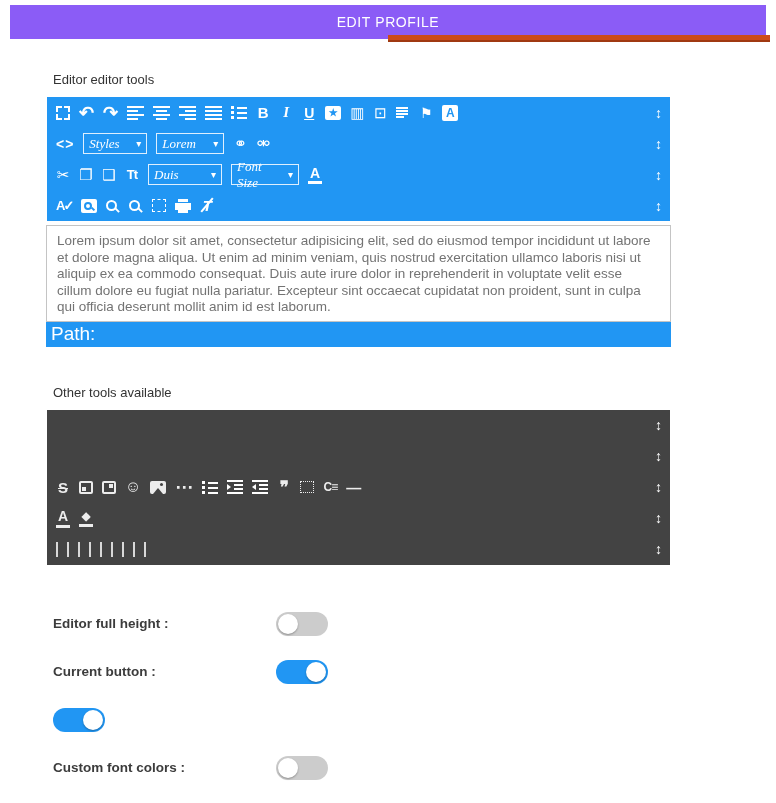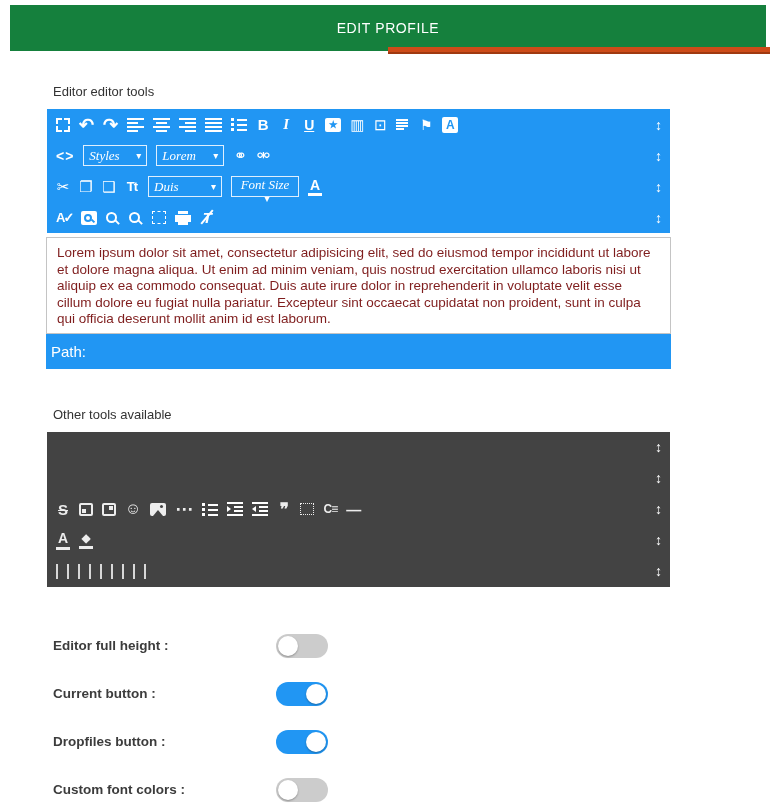--- a/index.html
+++ b/index.html
@@ -1,21 +1,21 @@
 <!DOCTYPE html>
 <html><head>
 <meta charset="utf-8">
 <style>
   html,body{margin:0;padding:0;}
   body{width:776px;height:803px;overflow:hidden;background:#fff;
        font-family:"Liberation Sans",sans-serif;-webkit-font-smoothing:antialiased;}
   *{box-sizing:border-box;}
 
   
-  .tabbar{margin:5px 10px 0;height:46px;background:#15803d;display:flex;position:relative;}
+  .tabbar{margin:5px 10px 0;height:34px;background:#8b5cf6;display:flex;position:relative;}
   .tab{flex:1;display:flex;align-items:center;justify-content:center;color:#fff;
        font-size:14px;letter-spacing:.6px;cursor:pointer;}
   .ink-bar{position:absolute;left:50%;right:-4px;bottom:-3px;height:7px;
            background:#cd4b19;border-bottom:2px solid #a03911;}
 
   
   .section-label{margin:33px 0 10px 53px;font-size:13px;color:#333;}
   .section-label.other{margin-top:38px;}
 
   
@@ -111,28 +111,28 @@
     background:#fff;transform:rotate(40deg);}
   .icon-separator{width:2px;min-width:2px;height:15px;background:#d8d8d8;}
 
   
   .tb-select{display:inline-flex;align-items:center;justify-content:space-between;height:21px;
     border:1px solid rgba(255,255,255,.85);padding:0 5px;color:#fff;
     font-family:"Liberation Serif",serif;font-style:italic;font-size:13px;cursor:pointer;flex:none;}
   .tb-select[data-name="styles-select"]{width:64px;}
   .tb-select[data-name="format-select"]{width:68px;}
   .tb-select[data-name="font-select"]{width:74px;}
-  .tb-select[data-name="fontsize-select"]{width:68px;flex-direction:column;}
+  .tb-select[data-name="fontsize-select"]{width:68px;}
   .sel-arrow{font-size:10px;font-style:normal;margin-left:4px;}
 
   
   .editor-body{width:625px;margin-left:46px;margin-top:4px;border:1px solid #c4c4c4;
-    padding:7px 10px 5px;font-size:13.5px;line-height:16.5px;color:#7f1d1d;background:#fff;}
-  .path-bar{width:625px;margin-left:46px;height:35px;background:#2196f3;color:#fff;
-    font-size:15px;display:flex;align-items:center;padding-left:5px;}
+    padding:7px 10px 5px;font-size:13.5px;line-height:16.5px;color:#737373;background:#fff;}
+  .path-bar{width:625px;margin-left:46px;height:25px;background:#2196f3;color:#fff;
+    font-size:19px;display:flex;align-items:center;padding-left:5px;}
 
   
   .settings{margin:46px 0 0 53px;}
   .setting-row{display:flex;align-items:center;height:26px;margin-bottom:22px;}
   .setting-label{width:223px;font-size:13.5px;color:#3c3c3c;font-weight:bold;}
   .toggle{width:52px;height:24px;border-radius:12px;background:#cccccc;position:relative;
     display:inline-block;cursor:pointer;flex:none;}
   .toggle .knob{position:absolute;top:2px;left:2px;width:20px;height:20px;border-radius:50%;
     background:#fff;box-shadow:0 1px 2px rgba(0,0,0,.3);}
   .toggle.on{background:#2196f3;}
@@ -284,21 +284,20 @@
         <span class="knob" data-name="toggle-knob"></span>
       </span>
     </div>
     <div class="setting-row" data-name="setting-row">
       <span class="setting-label" data-name="droppics-button-label">Current button :</span>
       <span class="toggle on" data-name="droppics-button-toggle">
         <span class="knob" data-name="toggle-knob"></span>
       </span>
     </div>
     <div class="setting-row" data-name="setting-row">
-      <span class="setting-label" data-name="dropfiles-button-label">Dropfiles button :</span>
       <span class="toggle on" data-name="dropfiles-button-toggle">
         <span class="knob" data-name="toggle-knob"></span>
       </span>
     </div>
     <div class="setting-row" data-name="setting-row">
       <span class="setting-label" data-name="custom-font-colors-label">Custom font colors :</span>
       <span class="toggle" data-name="custom-font-colors-toggle">
         <span class="knob" data-name="toggle-knob"></span>
       </span>
     </div>

